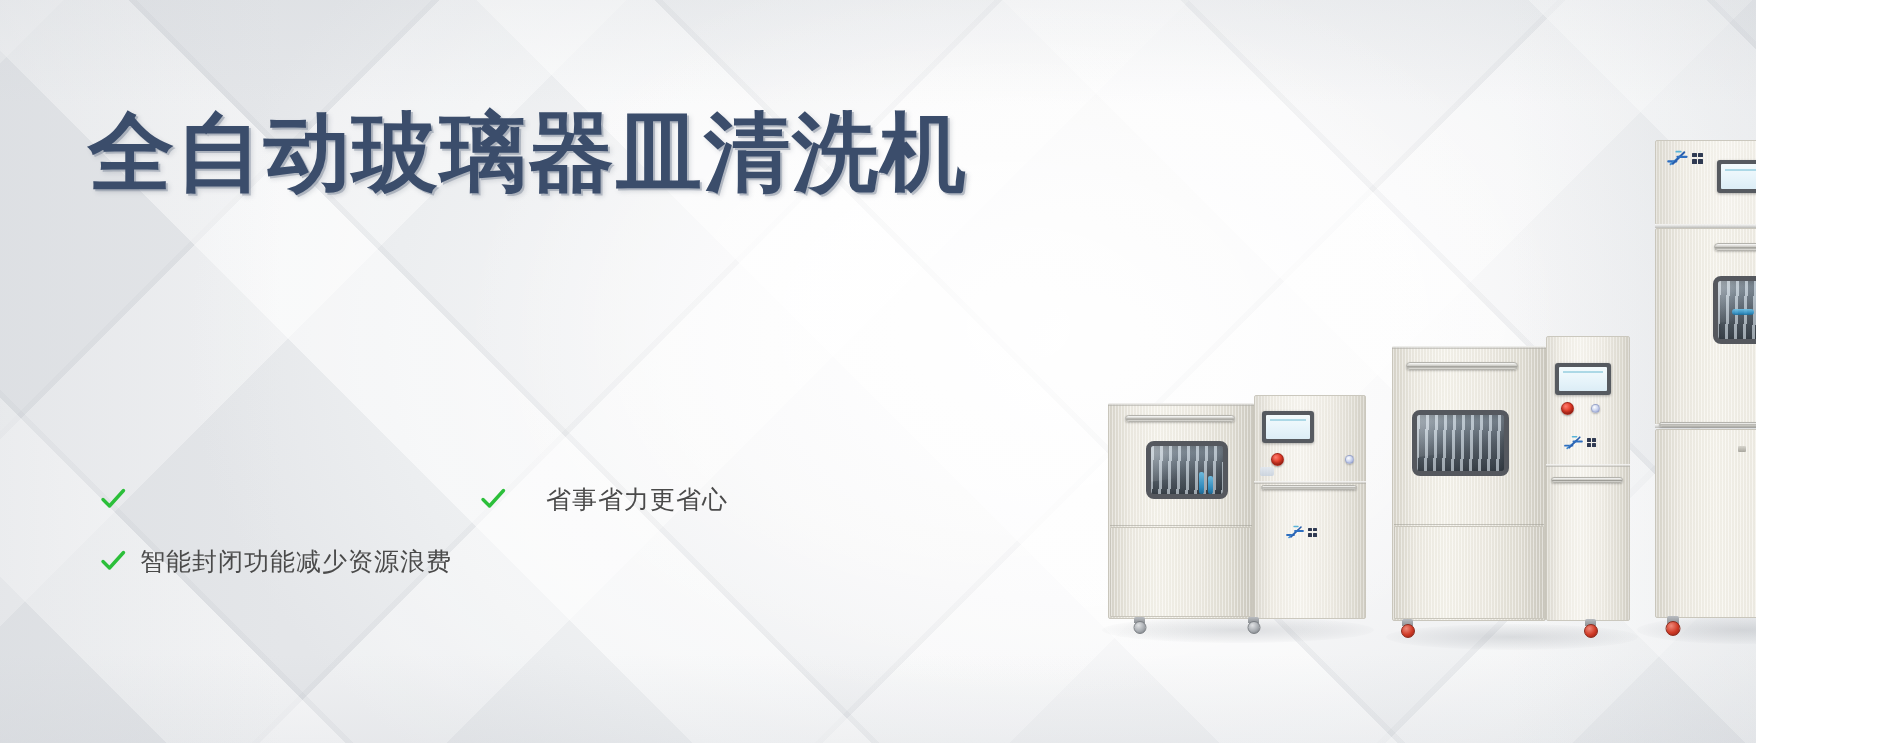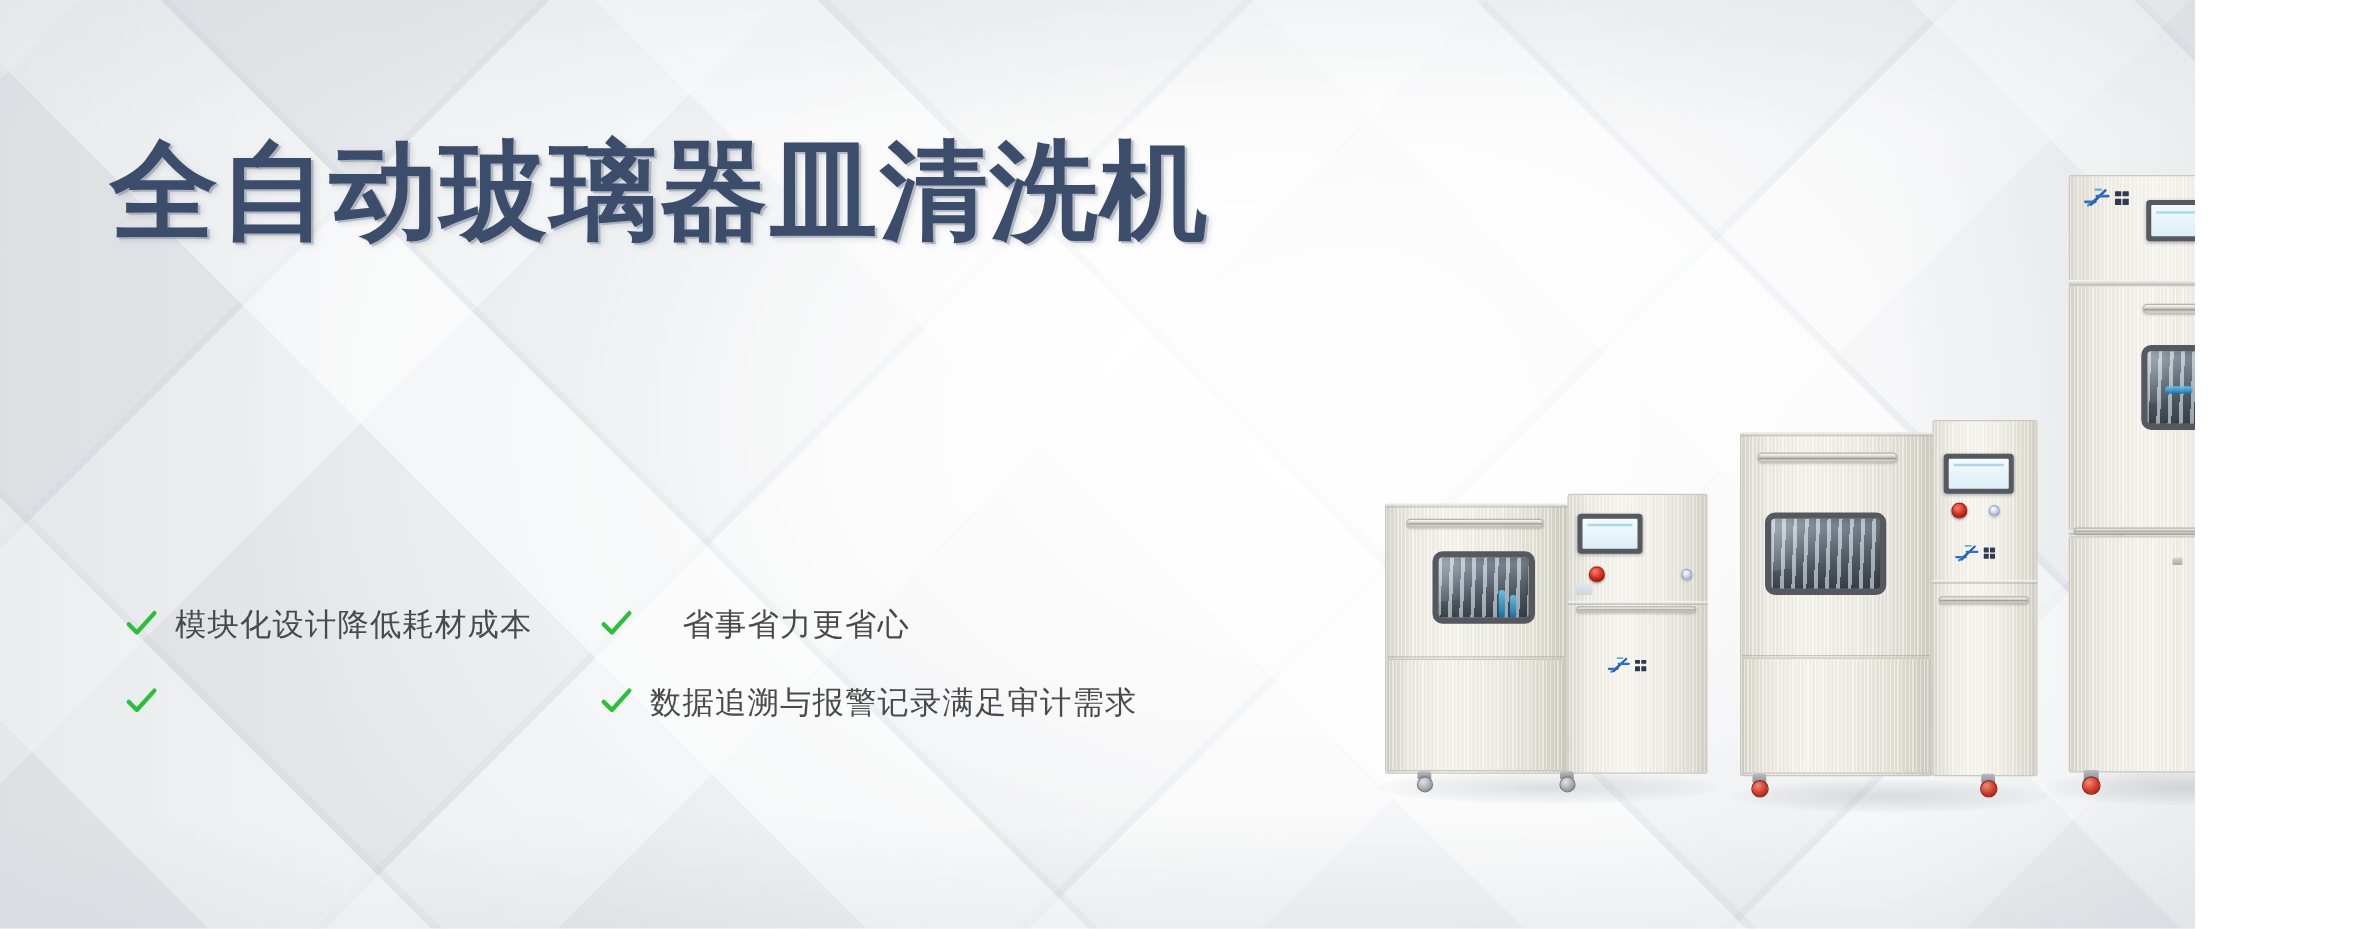--- a/index.html
+++ b/index.html
@@ -201,48 +201,40 @@
 
 
     <div class="features">
 
       <div class="feature">
         <span class="tick">
           <svg viewBox="0 0 26 26" aria-hidden="true">
             <path d="M3 13.5 L9.5 20 L23.5 4.5" fill="none" stroke="#2cbf3a" stroke-width="3.4" stroke-linecap="round" stroke-linejoin="round"></path>
           </svg>
         </span>
-        <span class="ftxt">模块化设计降低耗材成本</span>
       </div>
 
       <div class="feature" style="margin-left:10px;gap:40px;">
         <span class="tick">
           <svg viewBox="0 0 26 26" aria-hidden="true">
             <path d="M3 13.5 L9.5 20 L23.5 4.5" fill="none" stroke="#2cbf3a" stroke-width="3.4" stroke-linecap="round" stroke-linejoin="round"></path>
           </svg>
         </span>
         <span class="ftxt">省事省力更省心</span>
       </div>
 
       <div class="feature">
         <span class="tick">
           <svg viewBox="0 0 26 26" aria-hidden="true">
             <path d="M3 13.5 L9.5 20 L23.5 4.5" fill="none" stroke="#2cbf3a" stroke-width="3.4" stroke-linecap="round" stroke-linejoin="round"></path>
           </svg>
         </span>
-      </div>
-
-      <div class="feature" style="margin-left:10px;">
-        <span class="tick">
-          <svg viewBox="0 0 26 26" aria-hidden="true">
-            <path d="M3 13.5 L9.5 20 L23.5 4.5" fill="none" stroke="#2cbf3a" stroke-width="3.4" stroke-linecap="round" stroke-linejoin="round"></path>
-          </svg>
-        </span>
-        <span class="ftxt">数据追溯与报警记录满足审计需求</span>
-      </div>
+        <span class="ftxt">智能封闭功能减少资源浪费</span>
+      </div>
+
 
     </div>
   </div>
 
   <div class="machines">
 
     <div class="machine" style="left:1108px; top:395px; width:258px; height:235px;">
 
       <div class="shadow-pad" style="left:-6px; top:222px; width:272px; height:26px;"></div>
 

